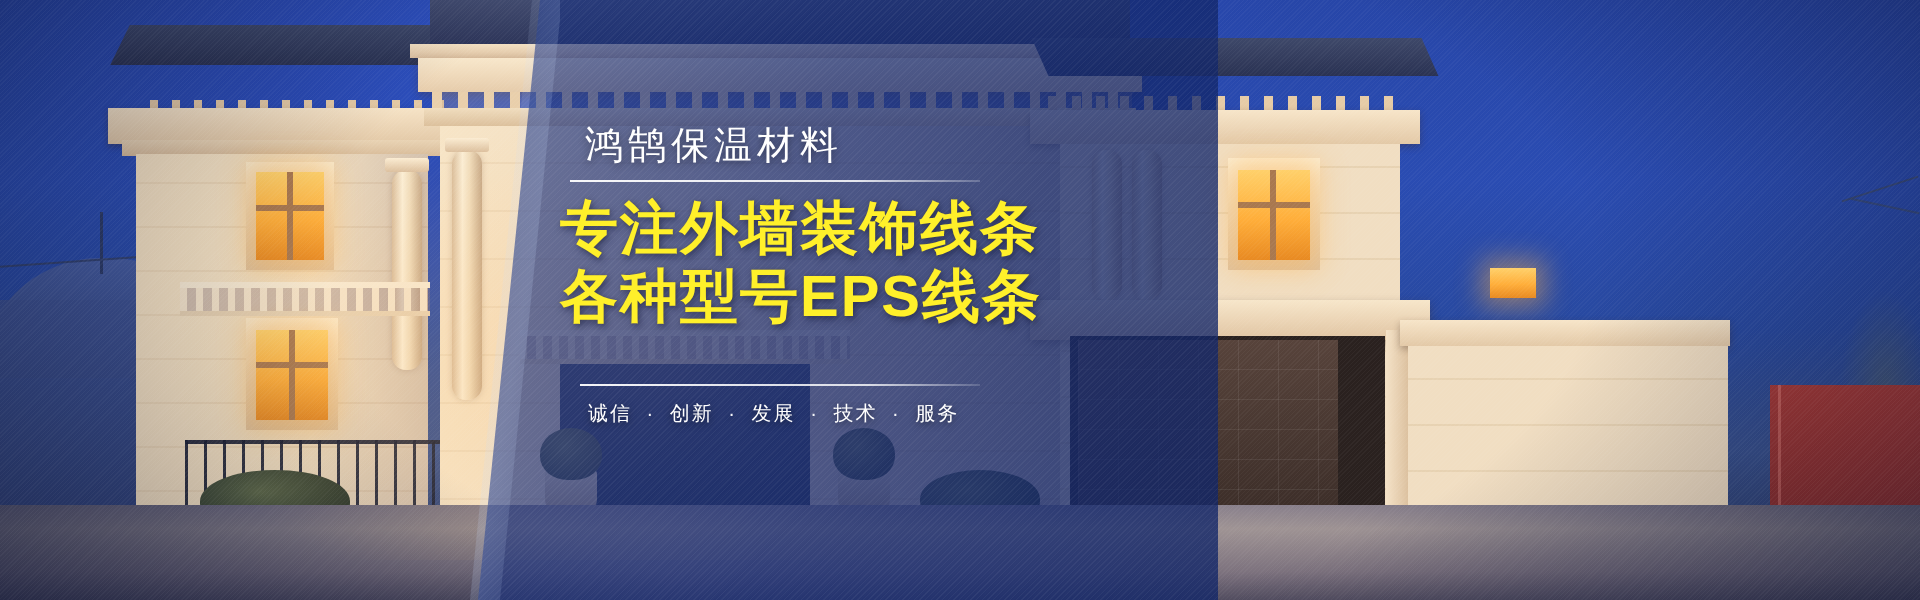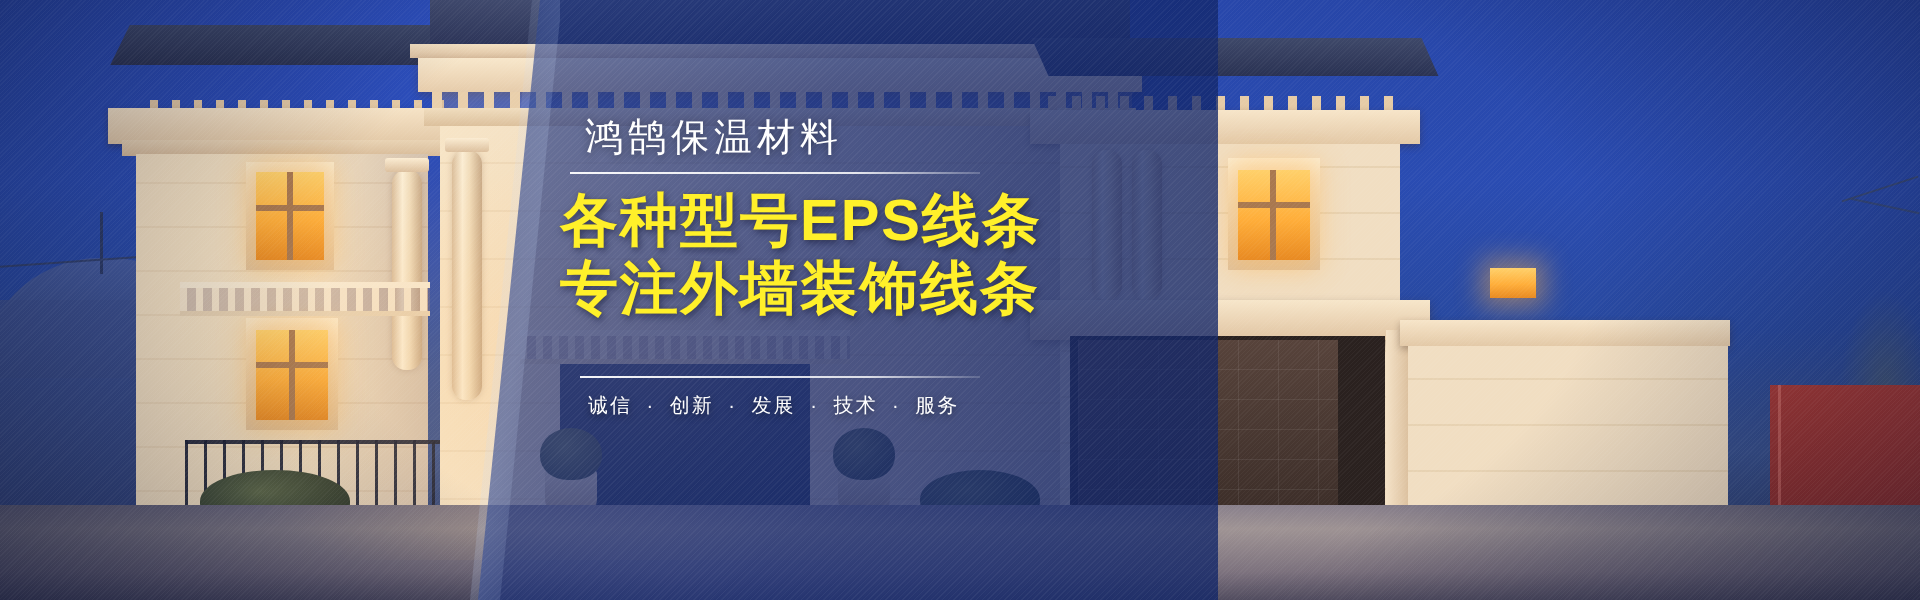--- a/index.html
+++ b/index.html
@@ -255,21 +255,21 @@
   
   .streak{
     position:absolute;left:470px;top:0;width:90px;height:600px;
     background:linear-gradient(100deg,rgba(255,255,255,.0) 0%,rgba(200,220,255,.18) 55%,rgba(255,255,255,.0) 100%);
     clip-path:polygon(62px 0,92px 0,30px 600px,0 600px);
     pointer-events:none;
   }
 
   
   .copy{
-    position:absolute;left:560px;top:4px;width:620px;height:428px;
+    position:absolute;left:560px;top:12px;width:620px;height:428px;
     z-index:20;
   }
   .brand{
     position:absolute;left:25px;top:108px;
     font-size:38px;font-weight:400;letter-spacing:5px;color:#ffffff;
     text-shadow:0 2px 8px rgba(0,0,0,.45);
     white-space:nowrap;
   }
   .rule-top{
     position:absolute;left:10px;top:168px;width:410px;height:2px;
@@ -401,22 +401,22 @@
   <div class="overlay-panel2"></div>
   <div class="streak"></div>
 
   <div class="copy">
 
     <div class="brand">鸿鹄保温材料</div>
 
     <div class="rule-top"></div>
 
     <div class="headline">
+      <div class="hl-line">专注外墙装饰线条</div>
       <div class="hl-line">各种型号EPS线条</div>
-      <div class="hl-line">专注外墙装饰线条</div>
     </div>
 
     <div class="rule-bottom"></div>
 
     <div class="tagline">
       <span>诚信</span>
       <span class="dot">·</span>
       <span>创新</span>
       <span class="dot">·</span>
       <span>发展</span>

